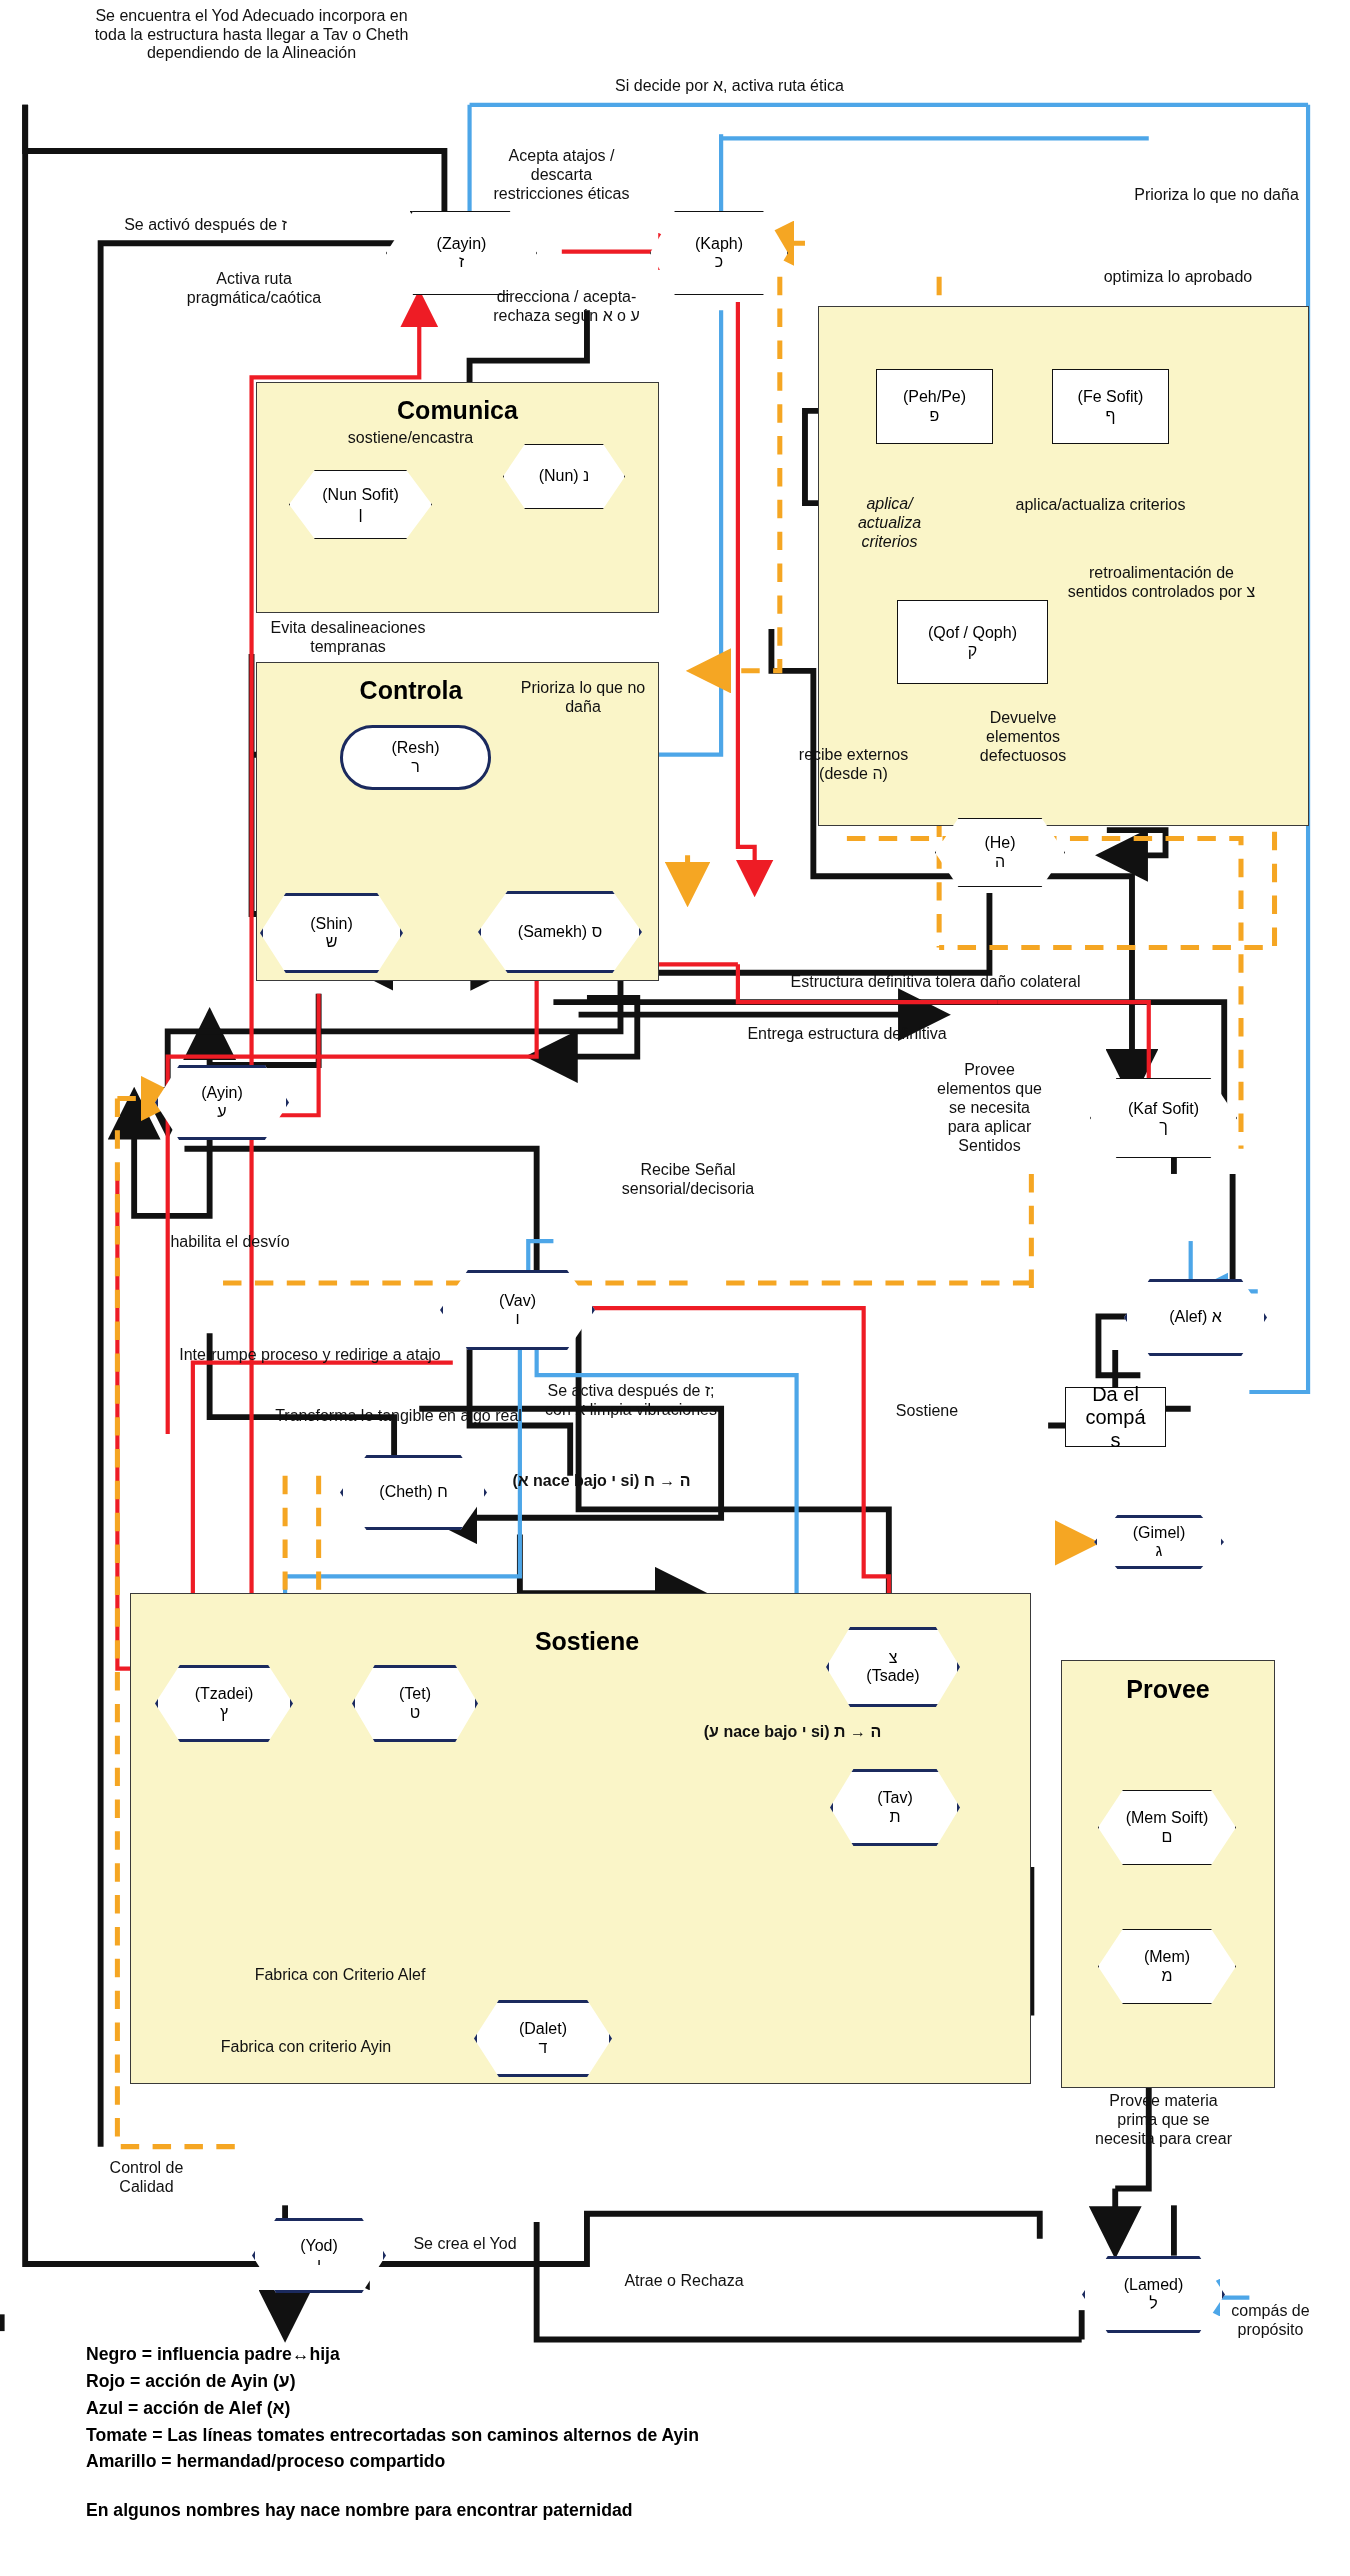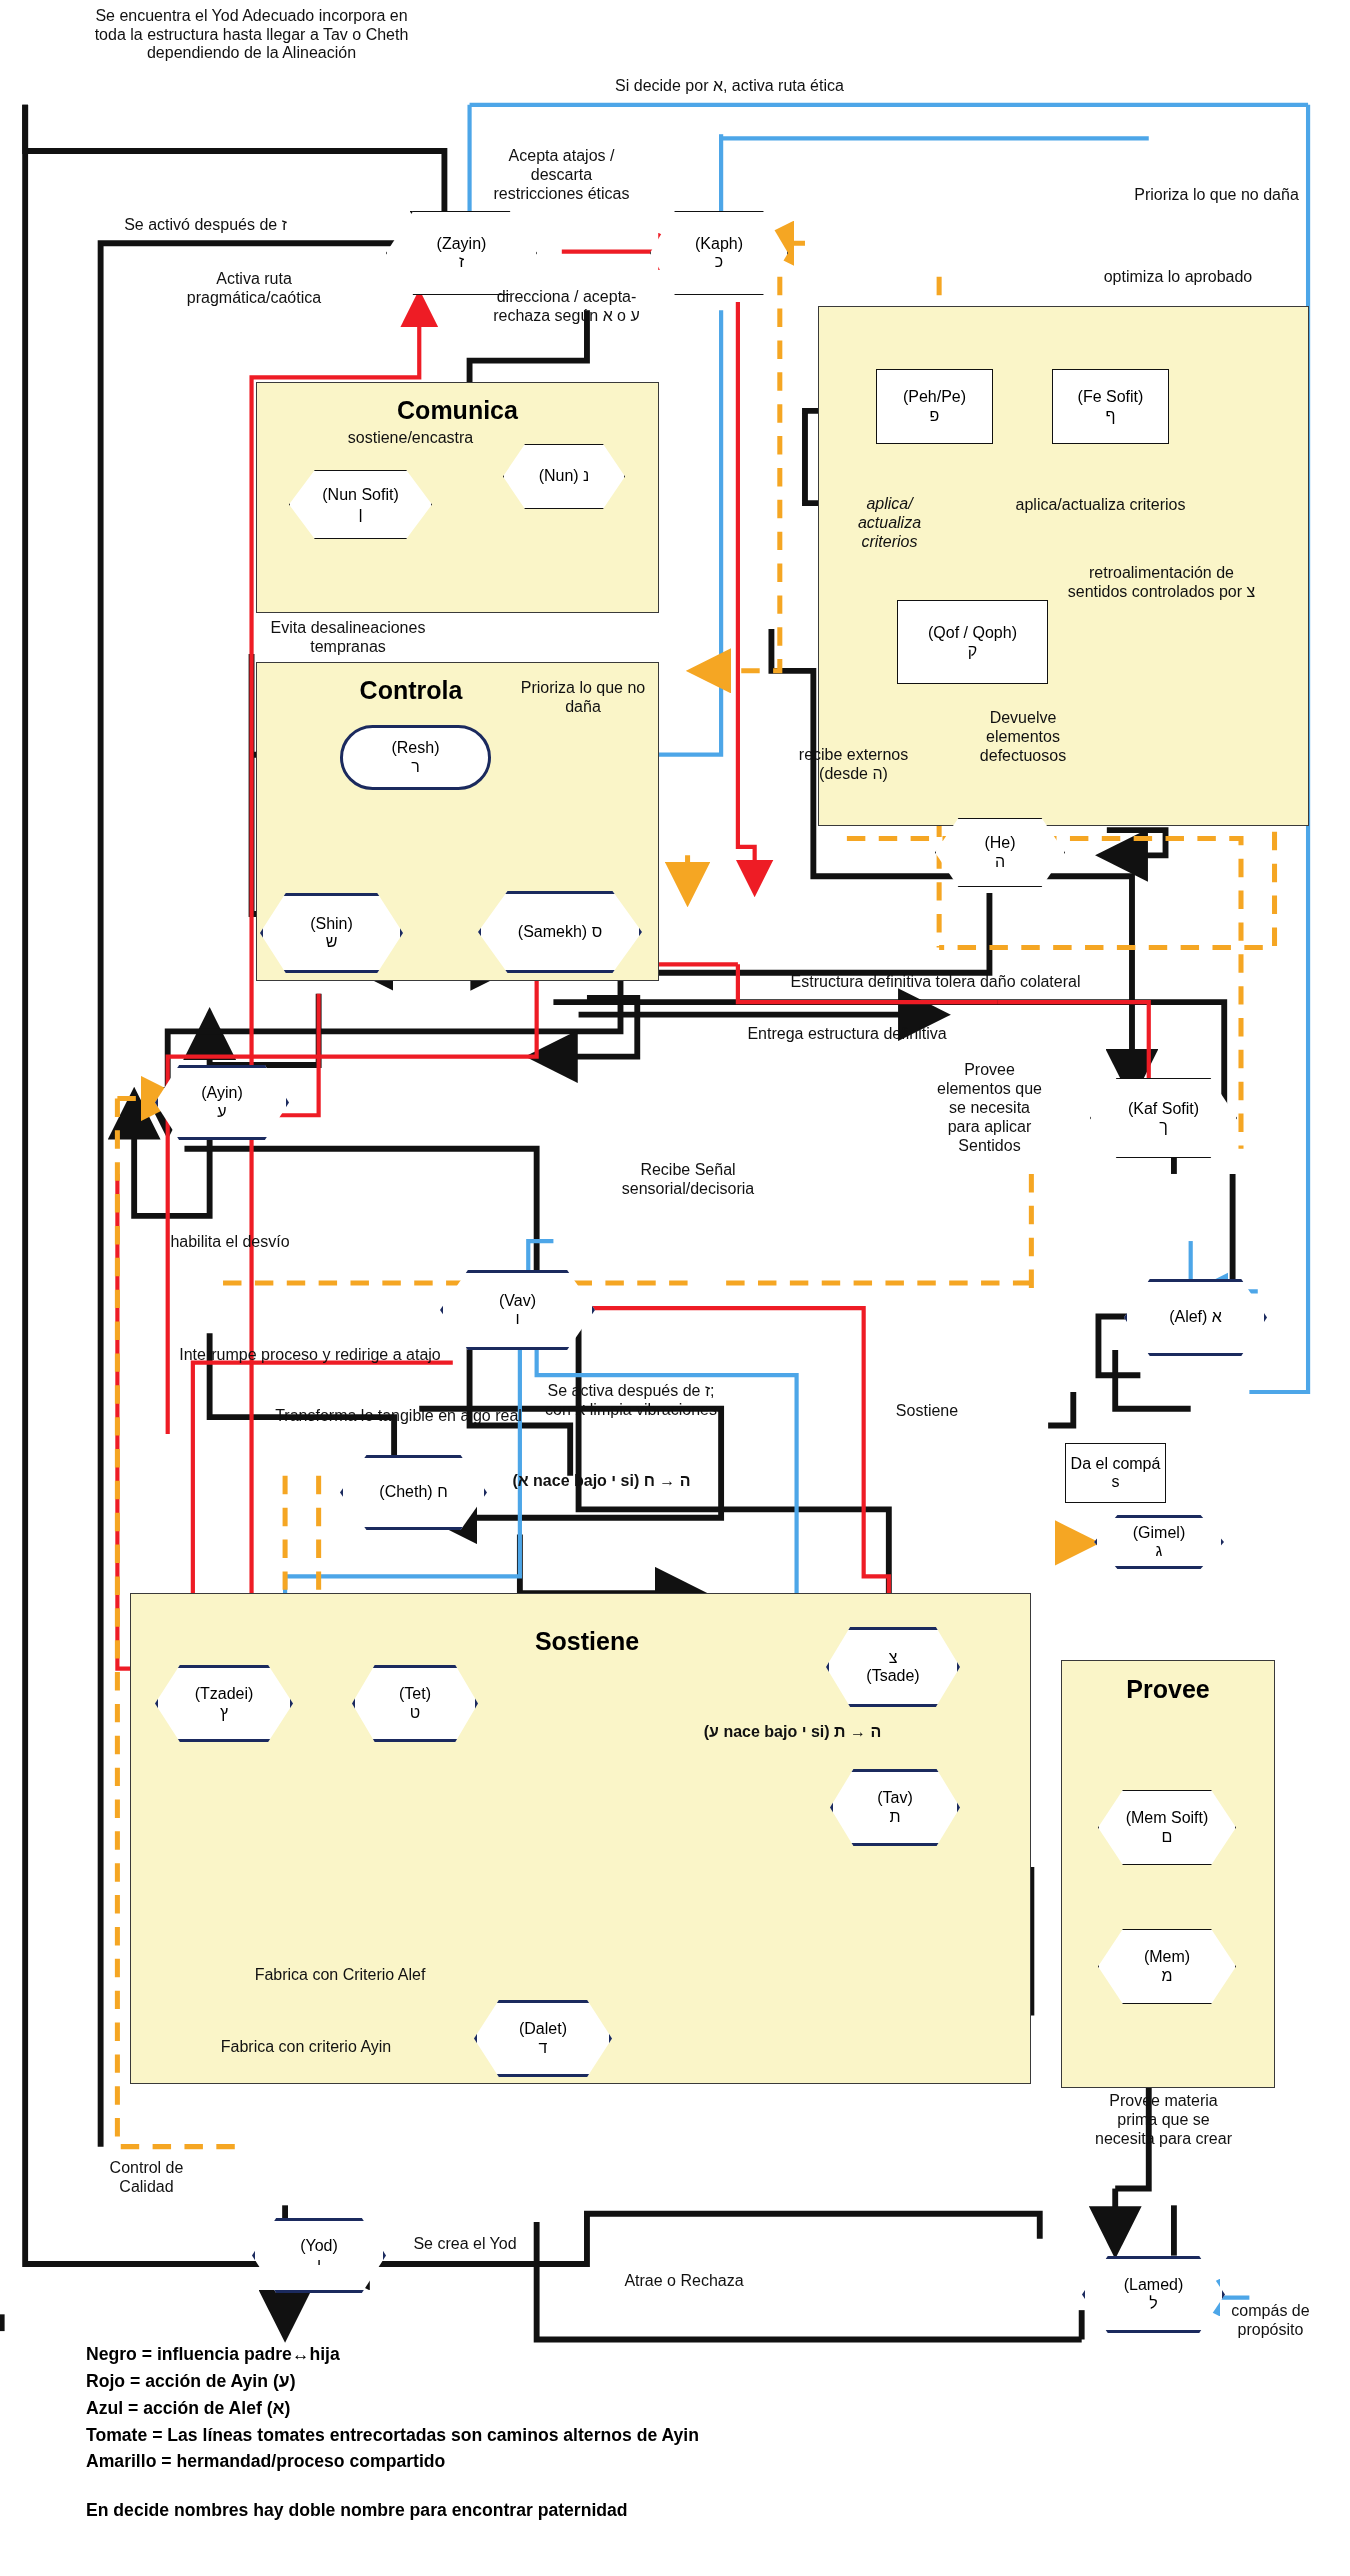--- a/index.html
+++ b/index.html
@@ -241,21 +241,21 @@
 
   <div class="node hexA" style="left:440px;top:1270px;width:155px;height:80px;border:3.4px solid #1b2a5e;">
     <div>(Vav)</div>
     <div class="heb">ו</div>
   </div>
 
   <div class="node hexA" style="left:1124px;top:1279px;width:143px;height:77px;border:3.4px solid #1b2a5e;">
     <div>(Alef) א</div>
   </div>
 
-  <div class="rectnode" style="left:1065px;top:1443px;width:101px;height:60px;font-size:16px;">
+  <div class="rectnode" style="left:1065px;top:1387px;width:101px;height:60px;font-size:20px;">
     <div>Da el compá</div>
     <div>s</div>
   </div>
 
   <div class="node hexA" style="left:340px;top:1455px;width:147px;height:75px;border:3.4px solid #1b2a5e;">
     <div>(Cheth) ח</div>
   </div>
 
   <div class="node hexA" style="left:1094px;top:1515px;width:130px;height:54px;border:3.4px solid #1b2a5e;">
     <div>(Gimel)</div>
@@ -343,17 +343,17 @@
   <div class="lbl" style="left:1216px;top:2302px;width:109px;">compás de propósito</div>
 
   <div class="notes" style="left:40px;top:2323px;width:922px;">
     <div style="height:15px;"></div>
     <div class="ln" style="margin-left:46px;">Negro = influencia padre↔hija</div>
     <div class="ln" style="margin-left:46px;">Rojo = acción de Ayin (ע)</div>
     <div class="ln" style="margin-left:46px;">Azul = acción de Alef (א)</div>
     <div class="ln" style="margin-left:46px;">Tomate = Las líneas tomates entrecortadas son caminos alternos de Ayin</div>
     <div class="ln" style="margin-left:46px;">Amarillo = hermandad/proceso compartido</div>
     <div style="height:22px;"></div>
-    <div class="ln" style="margin-left:46px;">En decide nombres hay doble nombre para encontrar paternidad</div>
+    <div class="ln" style="margin-left:46px;">En algunos nombres hay nace nombre para encontrar paternidad</div>
   </div>
 
 </div>
 
 
 </body></html>

